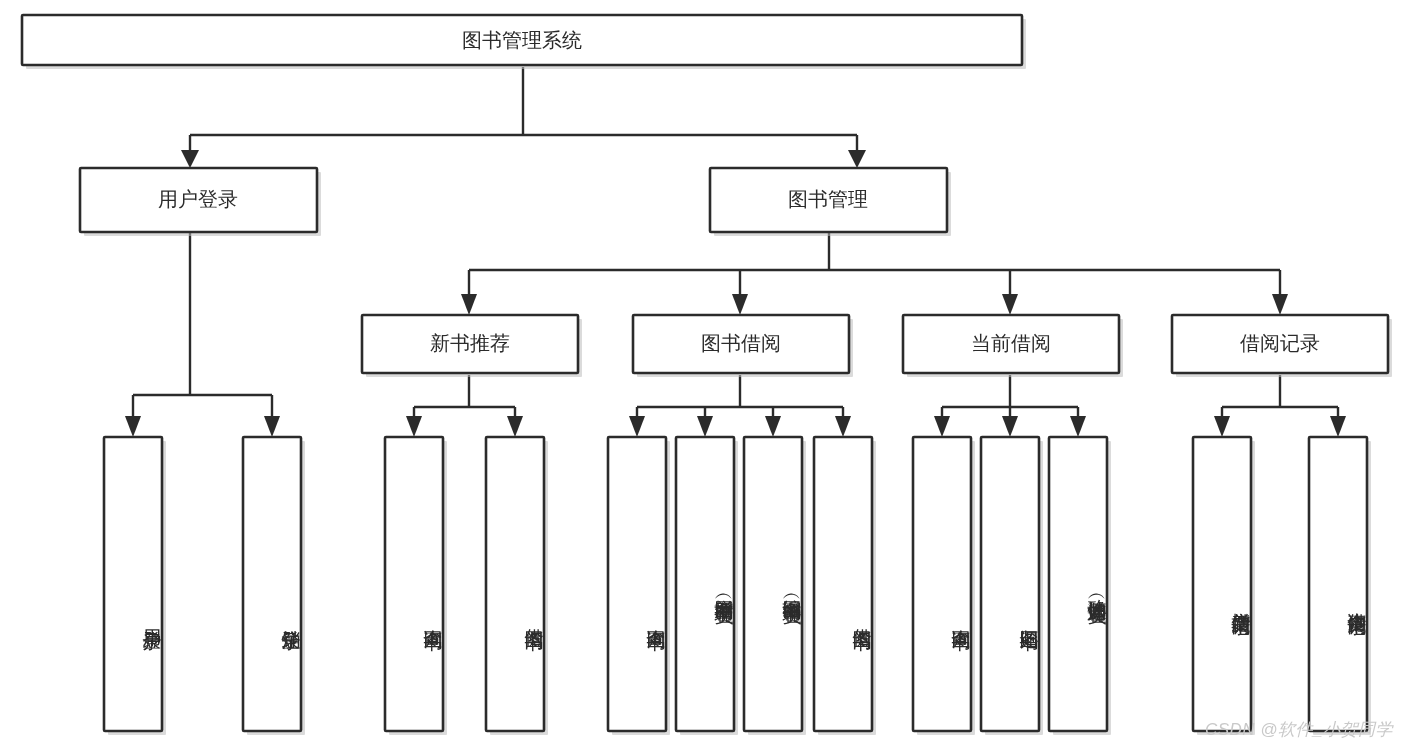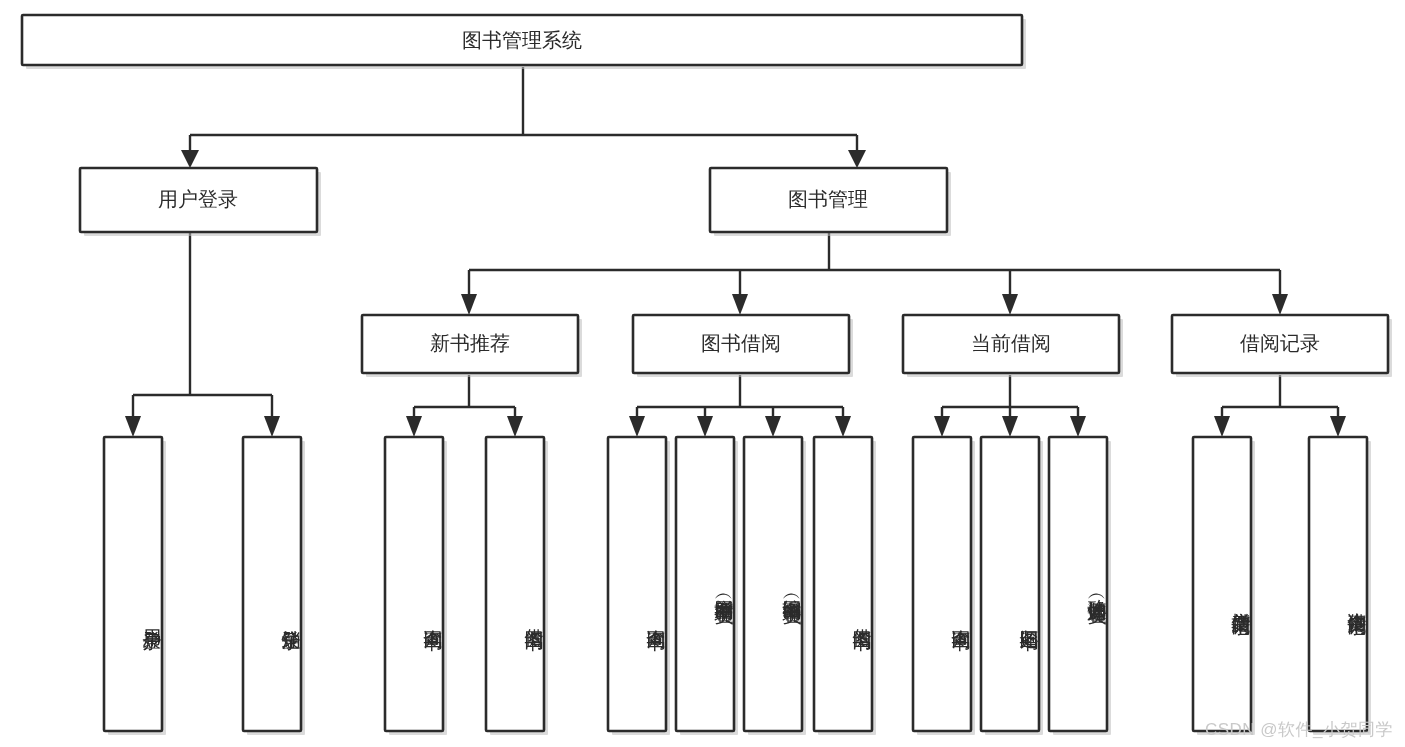--- a/index.html
+++ b/index.html
@@ -67,20 +67,21 @@
   }
   .watermark {
     position: absolute;
     right: 12px;
     bottom: 6px;
     font-family: "Liberation Sans", sans-serif;
     font-size: 17px;
     color: #c9c9c9;
     letter-spacing: 0.5px;
     white-space: nowrap;
+    font-style: italic;
   }
 </style>
 </head>
 <body>
 
 <div id="diagram-root">
 
   <svg class="diagram-canvas" viewBox="0 0 1405 747">
     <defs>
       <marker id="arrow" viewBox="0 0 12 12" refX="6" refY="10.5" markerWidth="11" markerHeight="11" orient="auto-start-reverse">

